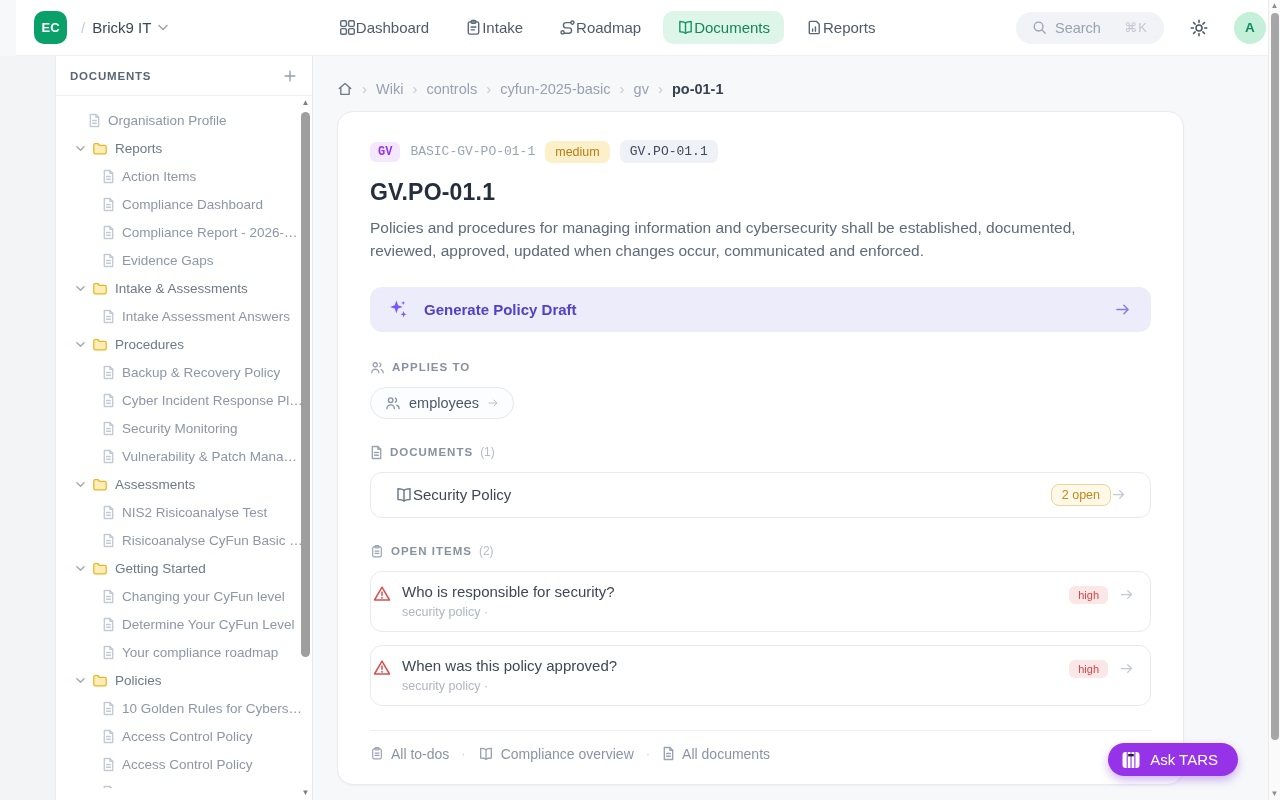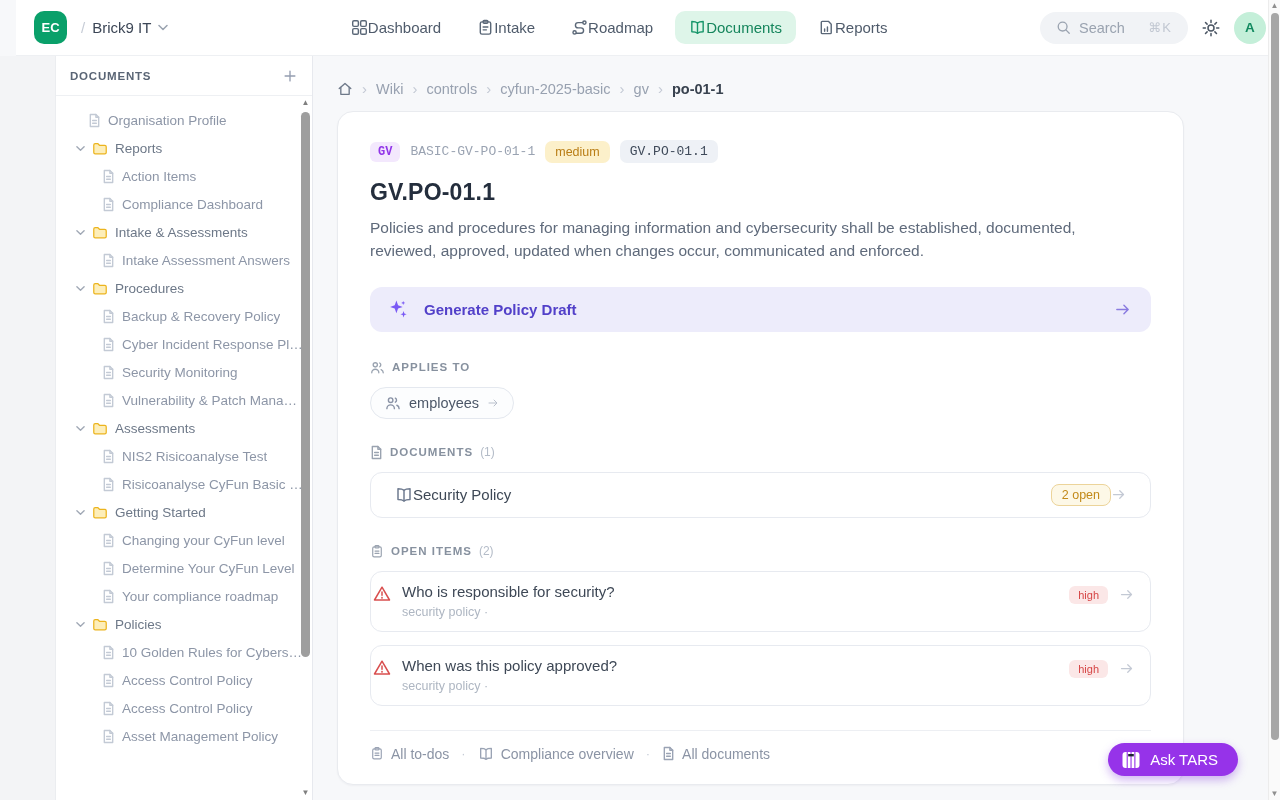--- a/index.html
+++ b/index.html
@@ -29,21 +29,21 @@
   .ws .wsname{ font-size:15px; color:#3c4656; font-weight:500; }
   .ws .chev{ color:#9aa3b0; }
   .mainnav{ display:flex; align-items:center; gap:8px; margin:0 auto; padding-left:30px;}
   .navitem{
     display:flex; align-items:center; padding:8px 14px; border-radius:10px;
     font-size:15px; color:#4f5b6b; cursor:pointer; background:transparent;
   }
   .navitem .nico{ color:#5b6878; }
   .navitem.active{ background:var(--active-nav-bg,#def5e9); color:#15855c; font-weight:500; }
   .navitem.active .nico{ color:#17966a; }
-  .topright{ display:flex; align-items:center; gap:14px; }
+  .topright{ display:flex; align-items:center; gap:26px; }
   .search{
     display:flex; align-items:center; gap:8px; background:#f1f3f6; border-radius:999px;
     padding:8px 16px; width:148px; cursor:text;
   }
   .search .sico{ color:#9aa3b0; }
   .search .stxt{ color:#9aa3b0; font-size:14.5px; flex:1; }
   .search .skey{ color:#c2c8d2; font-size:13px; letter-spacing:1px; }
   .gear{ color:#4a5563; cursor:pointer; }
   .avatar{
     width:32px; height:32px; border-radius:50%; background:#c4efd9; color:#128a60;
@@ -305,21 +305,41 @@
 
         <span class="fic">
           <svg class="ic" width="13" height="15" viewBox="0 0 14 16">
             <path d="M2.5 1.5h6l3 3v10h-9z"></path>
             <path d="M8.5 1.5v3h3M5 8h4M5 11h4"></path>
           </svg>
         </span>
         <span class="lbl">Compliance Dashboard</span>
       </div>
 
-
+      <div class="ti d1">
+
+        <span class="fic">
+          <svg class="ic" width="13" height="15" viewBox="0 0 14 16">
+            <path d="M2.5 1.5h6l3 3v10h-9z"></path>
+            <path d="M8.5 1.5v3h3M5 8h4M5 11h4"></path>
+          </svg>
+        </span>
+        <span class="lbl">Compliance Report - 2026-…</span>
+      </div>
+
+      <div class="ti d1">
+
+        <span class="fic">
+          <svg class="ic" width="13" height="15" viewBox="0 0 14 16">
+            <path d="M2.5 1.5h6l3 3v10h-9z"></path>
+            <path d="M8.5 1.5v3h3M5 8h4M5 11h4"></path>
+          </svg>
+        </span>
+        <span class="lbl">Evidence Gaps</span>
+      </div>
 
       <div class="ti folder">
         <span class="chev">
           <svg class="ic" width="9" height="7" viewBox="0 0 10 7">
             <path d="M1 1.5l4 4 4-4"></path>
           </svg>
         </span>
         <span class="fold">
           <svg width="16" height="15" viewBox="0 0 18 16">
             <path d="M2 4.2A1.6 1.6 0 013.6 2.6h3.1L8.4 4.4h6A1.6 1.6 0 0116 6v6.4a1.6 1.6 0 01-1.6 1.6H3.6A1.6 1.6 0 012 12.4z" fill="#fdeeb9" stroke="#ecb41e" stroke-width="1.4" stroke-linejoin="round"></path>

